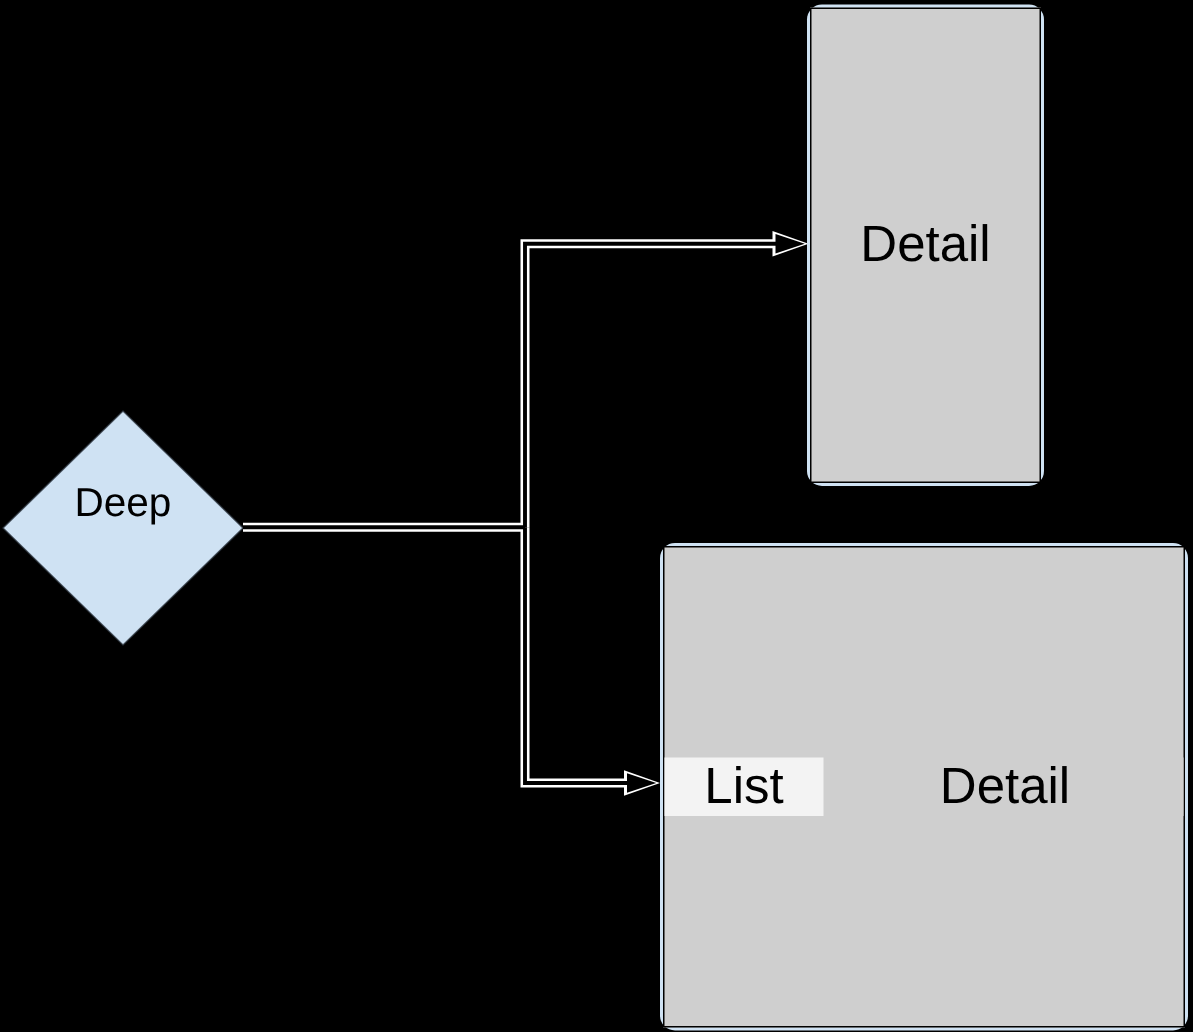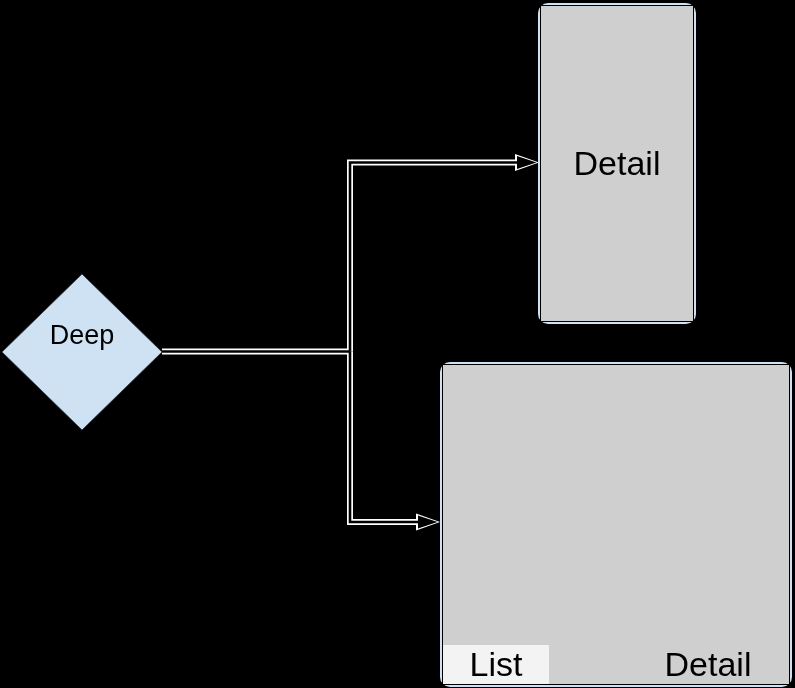--- a/index.html
+++ b/index.html
@@ -37,21 +37,21 @@
     border-radius:10px;padding:2px;box-sizing:border-box;
   }
   .screen.tall{left:538px;top:3px;width:158px;height:321px;}
   .screen.wide{left:440px;top:362px;width:352px;height:325px;}
   .surface{
     width:100%;height:100%;box-sizing:border-box;
     border:1.5px solid var(--outline);
     display:flex;align-items:center;justify-content:center;
   }
   .surface.detail{background:var(--detail_fill);}
-  .surface.split{padding:0;background:var(--detail_fill);align-items:flex-end;justify-content:flex-start;gap:38px;}
+  .surface.split{padding:0;background:var(--detail_fill);align-items:center;justify-content:flex-start;}
   .panel{display:flex;align-items:center;justify-content:center;}
   .panel.list{width:106px;flex:0 0 106px;background:var(--list_fill);}
   .panel.divider{flex:0 0 2px;background:var(--outline);}
   .panel.detail{flex:1;background:var(--detail_fill);}
   .screen-label{color:var(--label_text);font-size:34px;}
 </style>
 </head>
 <body>
 
 <div class="canvas">

